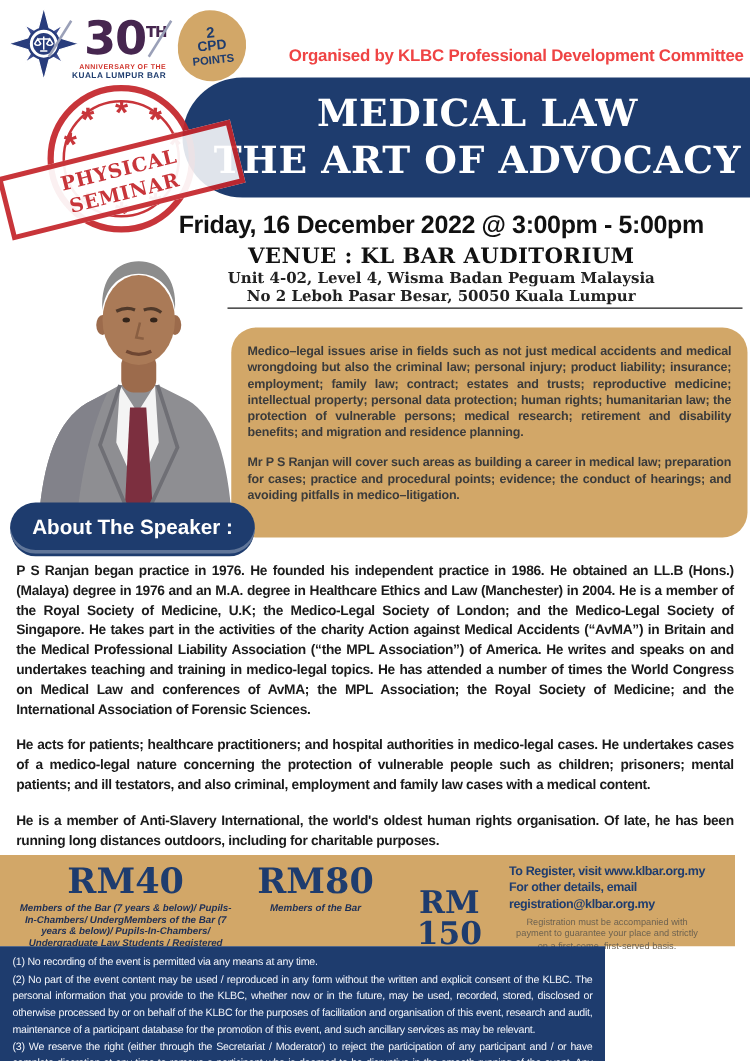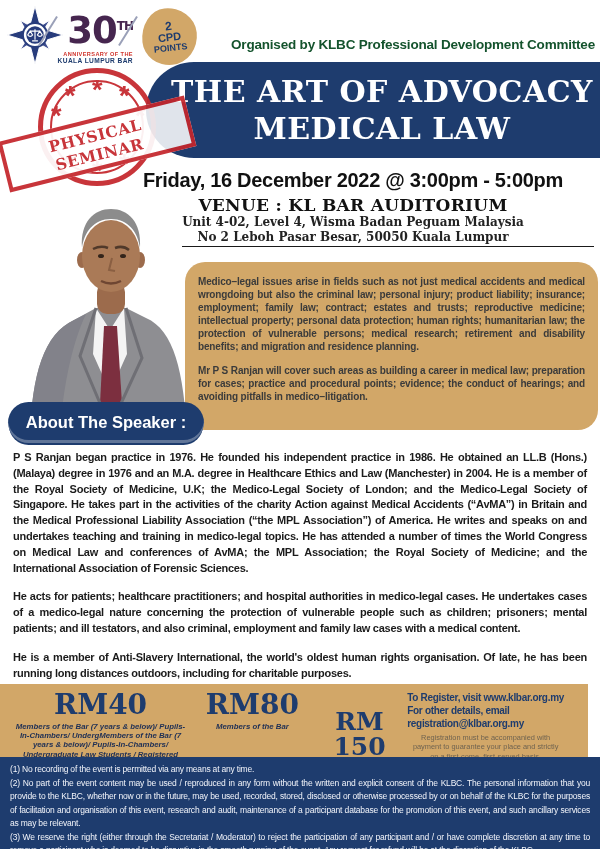--- a/index.html
+++ b/index.html
@@ -23,21 +23,21 @@
   .anniv-l2 { font-size:6.6px; font-weight:bold; color:#1e3c6e; letter-spacing:.4px; }
   .cpd {
     position:absolute; left:142px; top:8px; width:55px; height:57px;
     background:#d2a768; border-radius:46% 54% 50% 50% / 55% 48% 52% 45%;
     transform:rotate(-6deg); display:flex; flex-direction:column; align-items:center;
     justify-content:center; color:#1e3c6e; font-weight:bold; line-height:1.05;
   }
   .cpd .c1 { font-size:12px; } .cpd .c2 { font-size:11px; } .cpd .c3 { font-size:9px; }
   .organiser {
     position:absolute; right:5px; top:37px; width:400px; text-align:right;
-    font-size:13.5px; font-weight:bold; color:#14532d; letter-spacing:-.2px;
+    font-size:13.5px; font-weight:bold; color:#ef4444; letter-spacing:-.2px;
   }
   
   .banner {
     position:absolute; left:146px; top:62px; width:454px; height:96px;
     background:#1e3c6e; border-radius:48px 0 0 48px;
     display:flex; flex-direction:column; align-items:center; justify-content:center;
     gap:3px; z-index:1;
   }
   .banner div {
     font-family:"DejaVu Serif", serif; font-weight:bold; color:#fff;
@@ -105,21 +105,21 @@
   .pc1 .price, .pc2 .price { font-size:28px; }
   .pc3 .price { font-size:25px; margin-top:18px; }
   .price-desc {
     margin-top:3px; padding:0 4px; font-size:7.8px; font-weight:bold; font-style:italic;
     color:#1e2f55; line-height:1.18; text-align:center;
   }
   .reg-line { font-size:10px; font-weight:bold; color:#1e3c6e; line-height:1.3; letter-spacing:-.3px; white-space:nowrap; text-align:left; }
   .reg-note { margin-top:3px; font-size:7.4px; color:#6f6350; line-height:1.25; text-align:center; padding:0 4px; }
   
   .footer {
-    position:absolute; left:0; top:757px; width:600px; height:92px;
+    position:absolute; left:0; top:757px; width:484px; height:92px;
     background:#1e3c6e; padding:6px 10px; overflow:hidden;
   }
   .footer p {
     color:#f2f4fa; font-size:8.5px; letter-spacing:-.2px; line-height:13.5px;
     text-align:justify;
   }
   .footer p.first { text-align:left; }
 </style>
 </head>
 <body>
@@ -145,22 +145,22 @@
 
   <div class="cpd">
     <div class="c1">2</div>
     <div class="c2">CPD</div>
     <div class="c3">POINTS</div>
   </div>
 
   <div class="organiser">Organised by KLBC Professional Development Committee</div>
 
   <div class="banner">
+    <div>MEDICAL LAW</div>
     <div>THE ART OF ADVOCACY</div>
-    <div>MEDICAL LAW</div>
   </div>
 
   <div class="stamp">
     <div class="stamp-circle">
       <span class="stamp-star" style="left:22px; top:18px;"></span>
       <span class="stamp-star" style="left:49px; top:12px;"></span>
       <span class="stamp-star" style="left:76px; top:18px;"></span>
       <span class="stamp-star" style="left:8px; top:38px;"></span>
       <span class="stamp-star" style="left:92px; top:38px;"></span>
       <span class="stamp-star" style="left:22px; top:86px;"></span>

